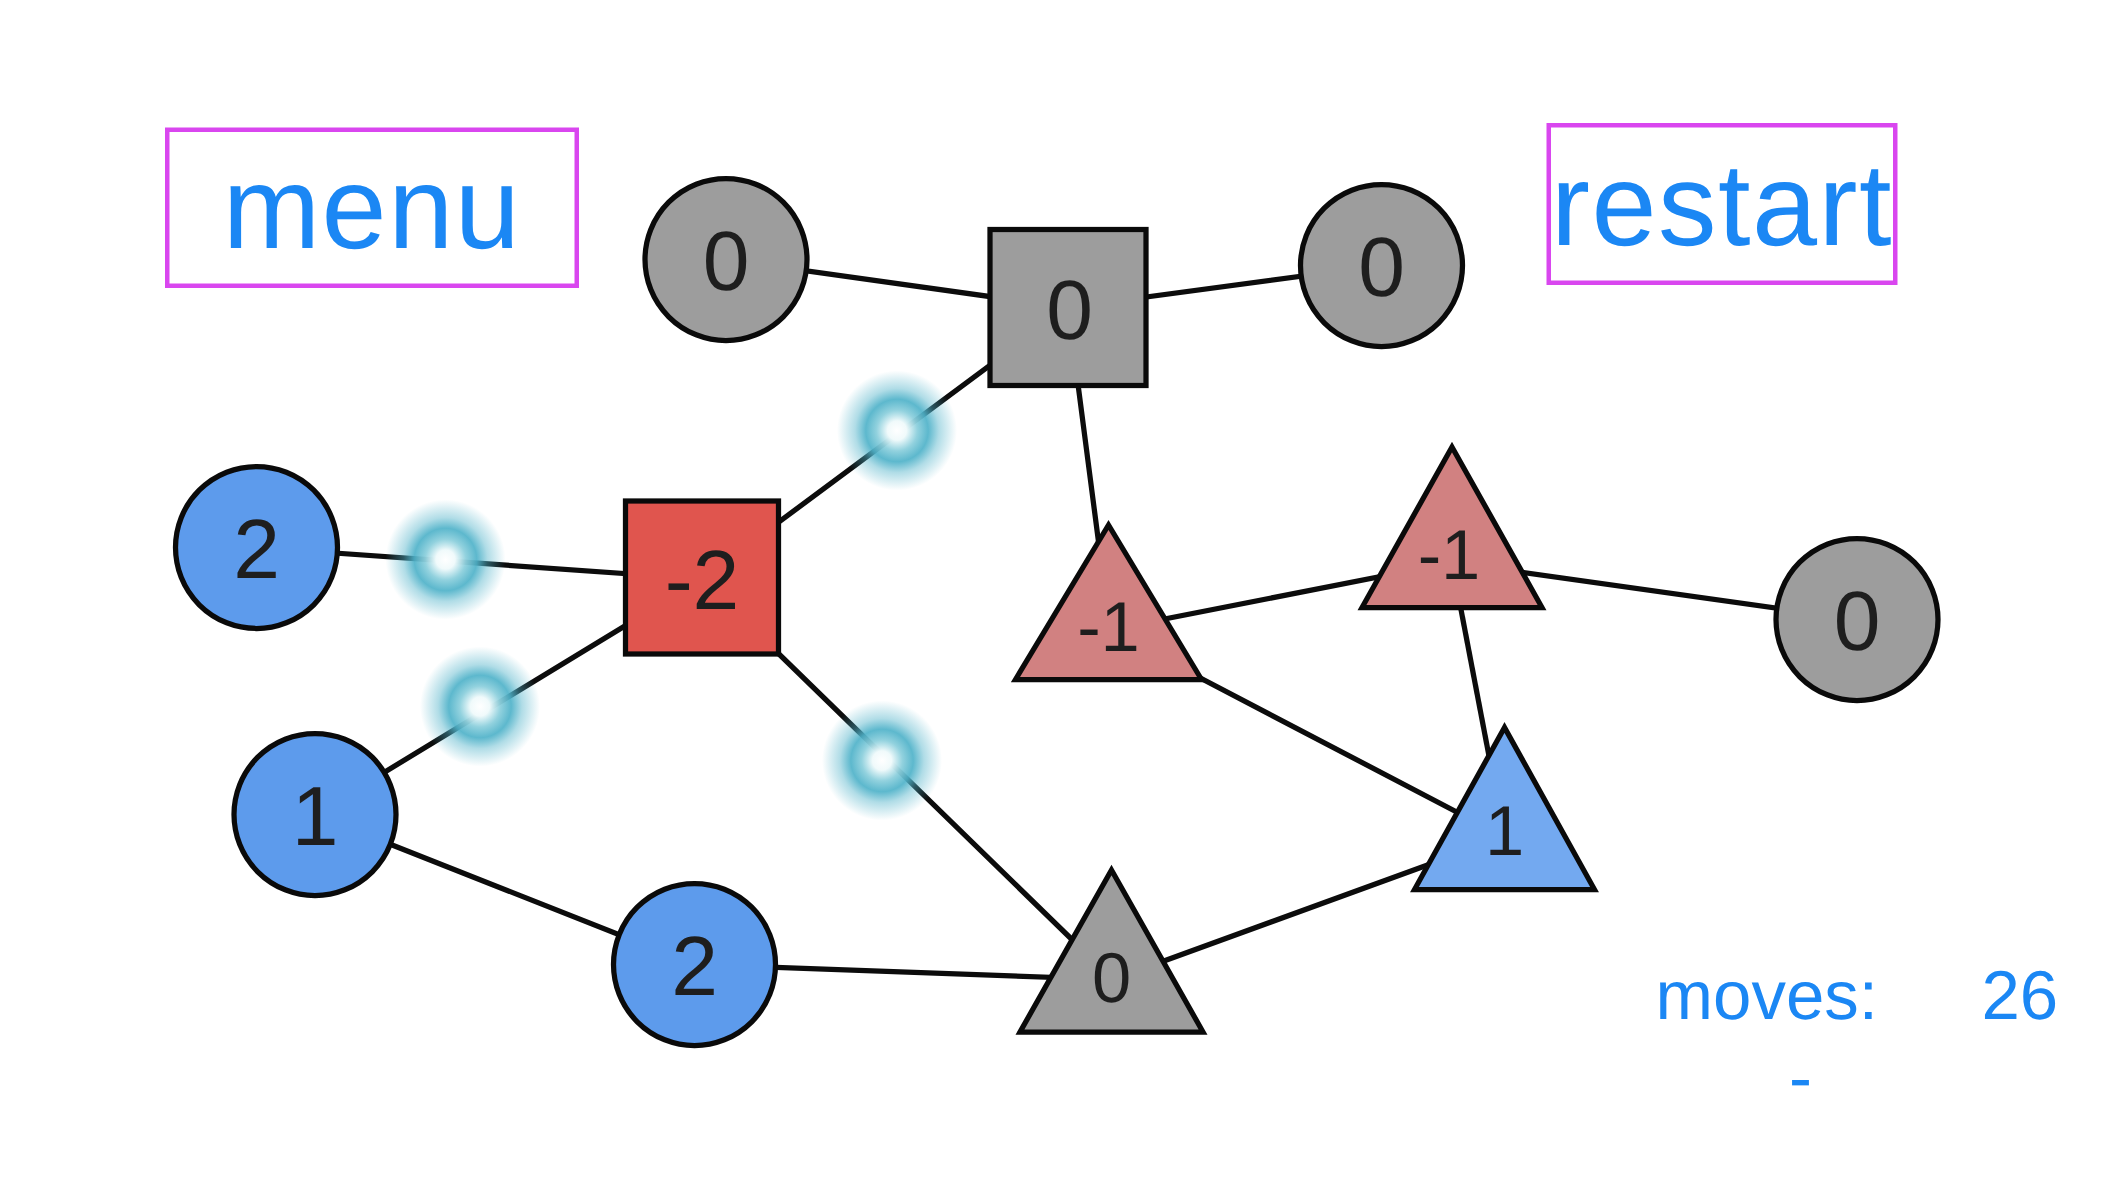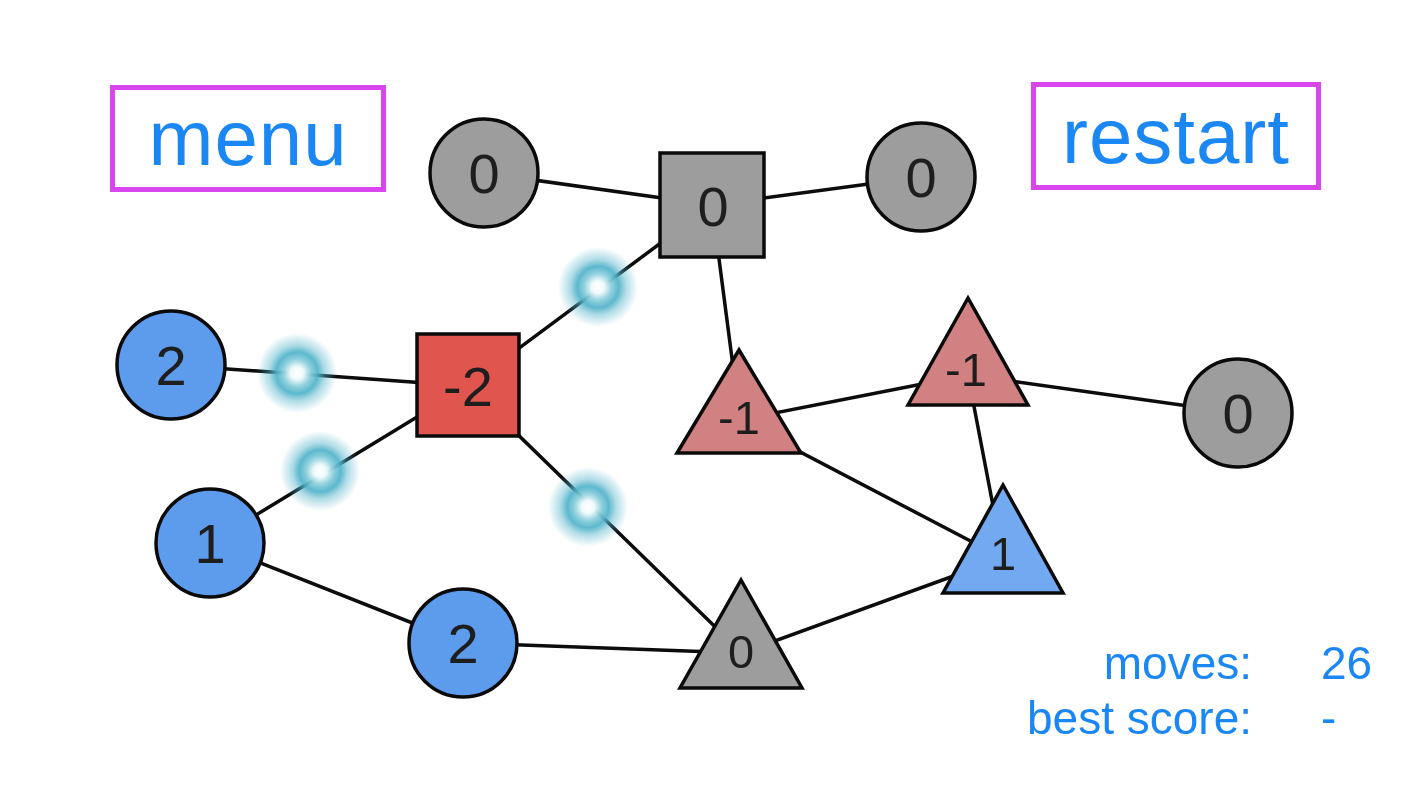--- a/index.html
+++ b/index.html
@@ -7,32 +7,32 @@
     width: 1414px; height: 800px;
     background: #ffffff;
     overflow: hidden;
     font-family: "Liberation Sans", sans-serif;
     position: relative;
   }
   .stage { position: absolute; inset: 0; width: 1414px; height: 800px; }
 
   .game-button {
     position: absolute;
-    border: 5px solid #d946ef;
+    border: 3px solid #d946ef;
     color: #1b87f4;
     background: #ffffff;
     display: flex; align-items: center; justify-content: center;
     font-size: 78px; font-weight: 300;
     letter-spacing: 1px;
     box-sizing: border-box;
     cursor: pointer;
     user-select: none;
   }
   .btn-menu   { left: 110px; top: 85px; width: 276px; height: 107px; }
-  .btn-restart{ left: 1031px; top: 82px; width: 290px; height: 108px; }
+  .btn-restart{ left: 1031px; top: 82px; width: 234px; height: 108px; }
 
   svg.graph { position: absolute; left: 0; top: 0; }
 
   .edge { stroke: #0c0c0c; stroke-width: 3.5; stroke-linecap: round; }
 
   .node-shape { stroke: #0a0a0a; stroke-width: 3.5; }
   .fill-gray      { fill: #9d9d9d; }
   .fill-blue      { fill: #5d9bec; }
   .fill-blue-tri  { fill: #73a9f0; }
   .fill-red       { fill: #e0554e; }
@@ -171,17 +171,16 @@
         <polygon class="node-shape fill-gray" points="741,580 680,688 802,688"></polygon>
         <text class="node-label label-sm" x="741" y="668">0</text>
       </g>
 
     </g>
   </svg>
 
   <div class="hud">
     <span>moves:</span>
     <span class="hud-value">26</span>
-    <span>best score:</span>
     <span class="hud-value">-</span>
   </div>
 
 </div>
 
 </body></html>

